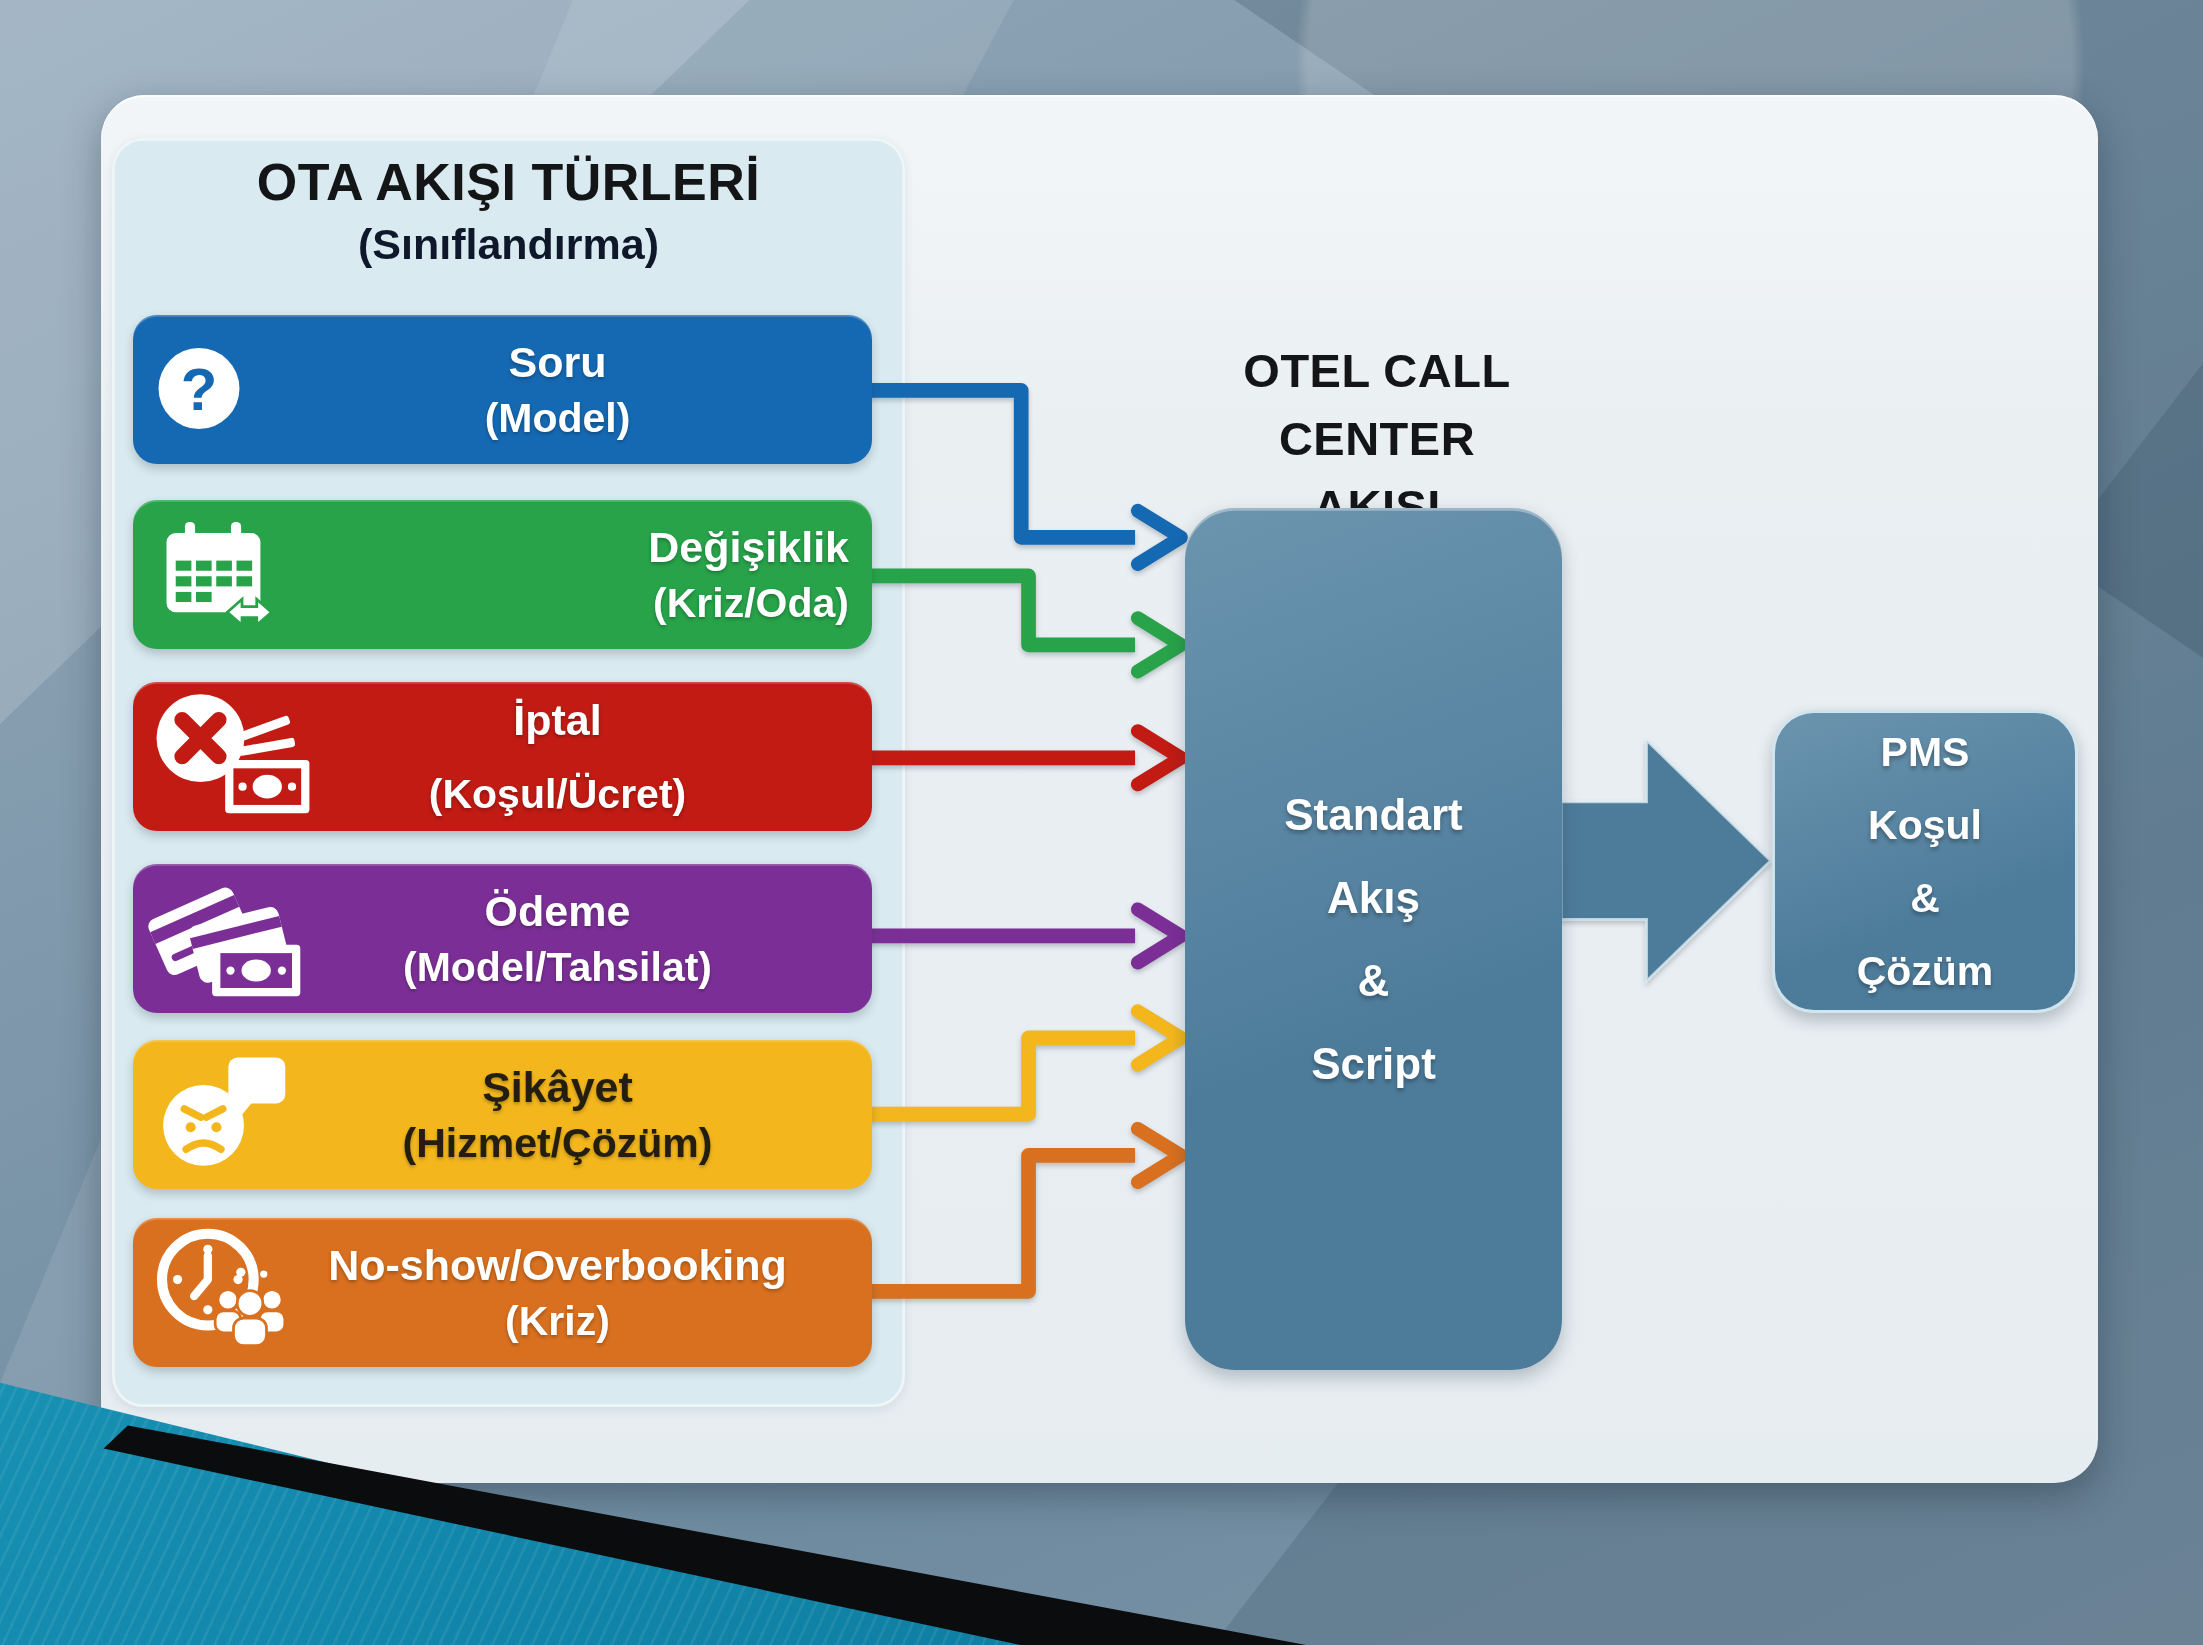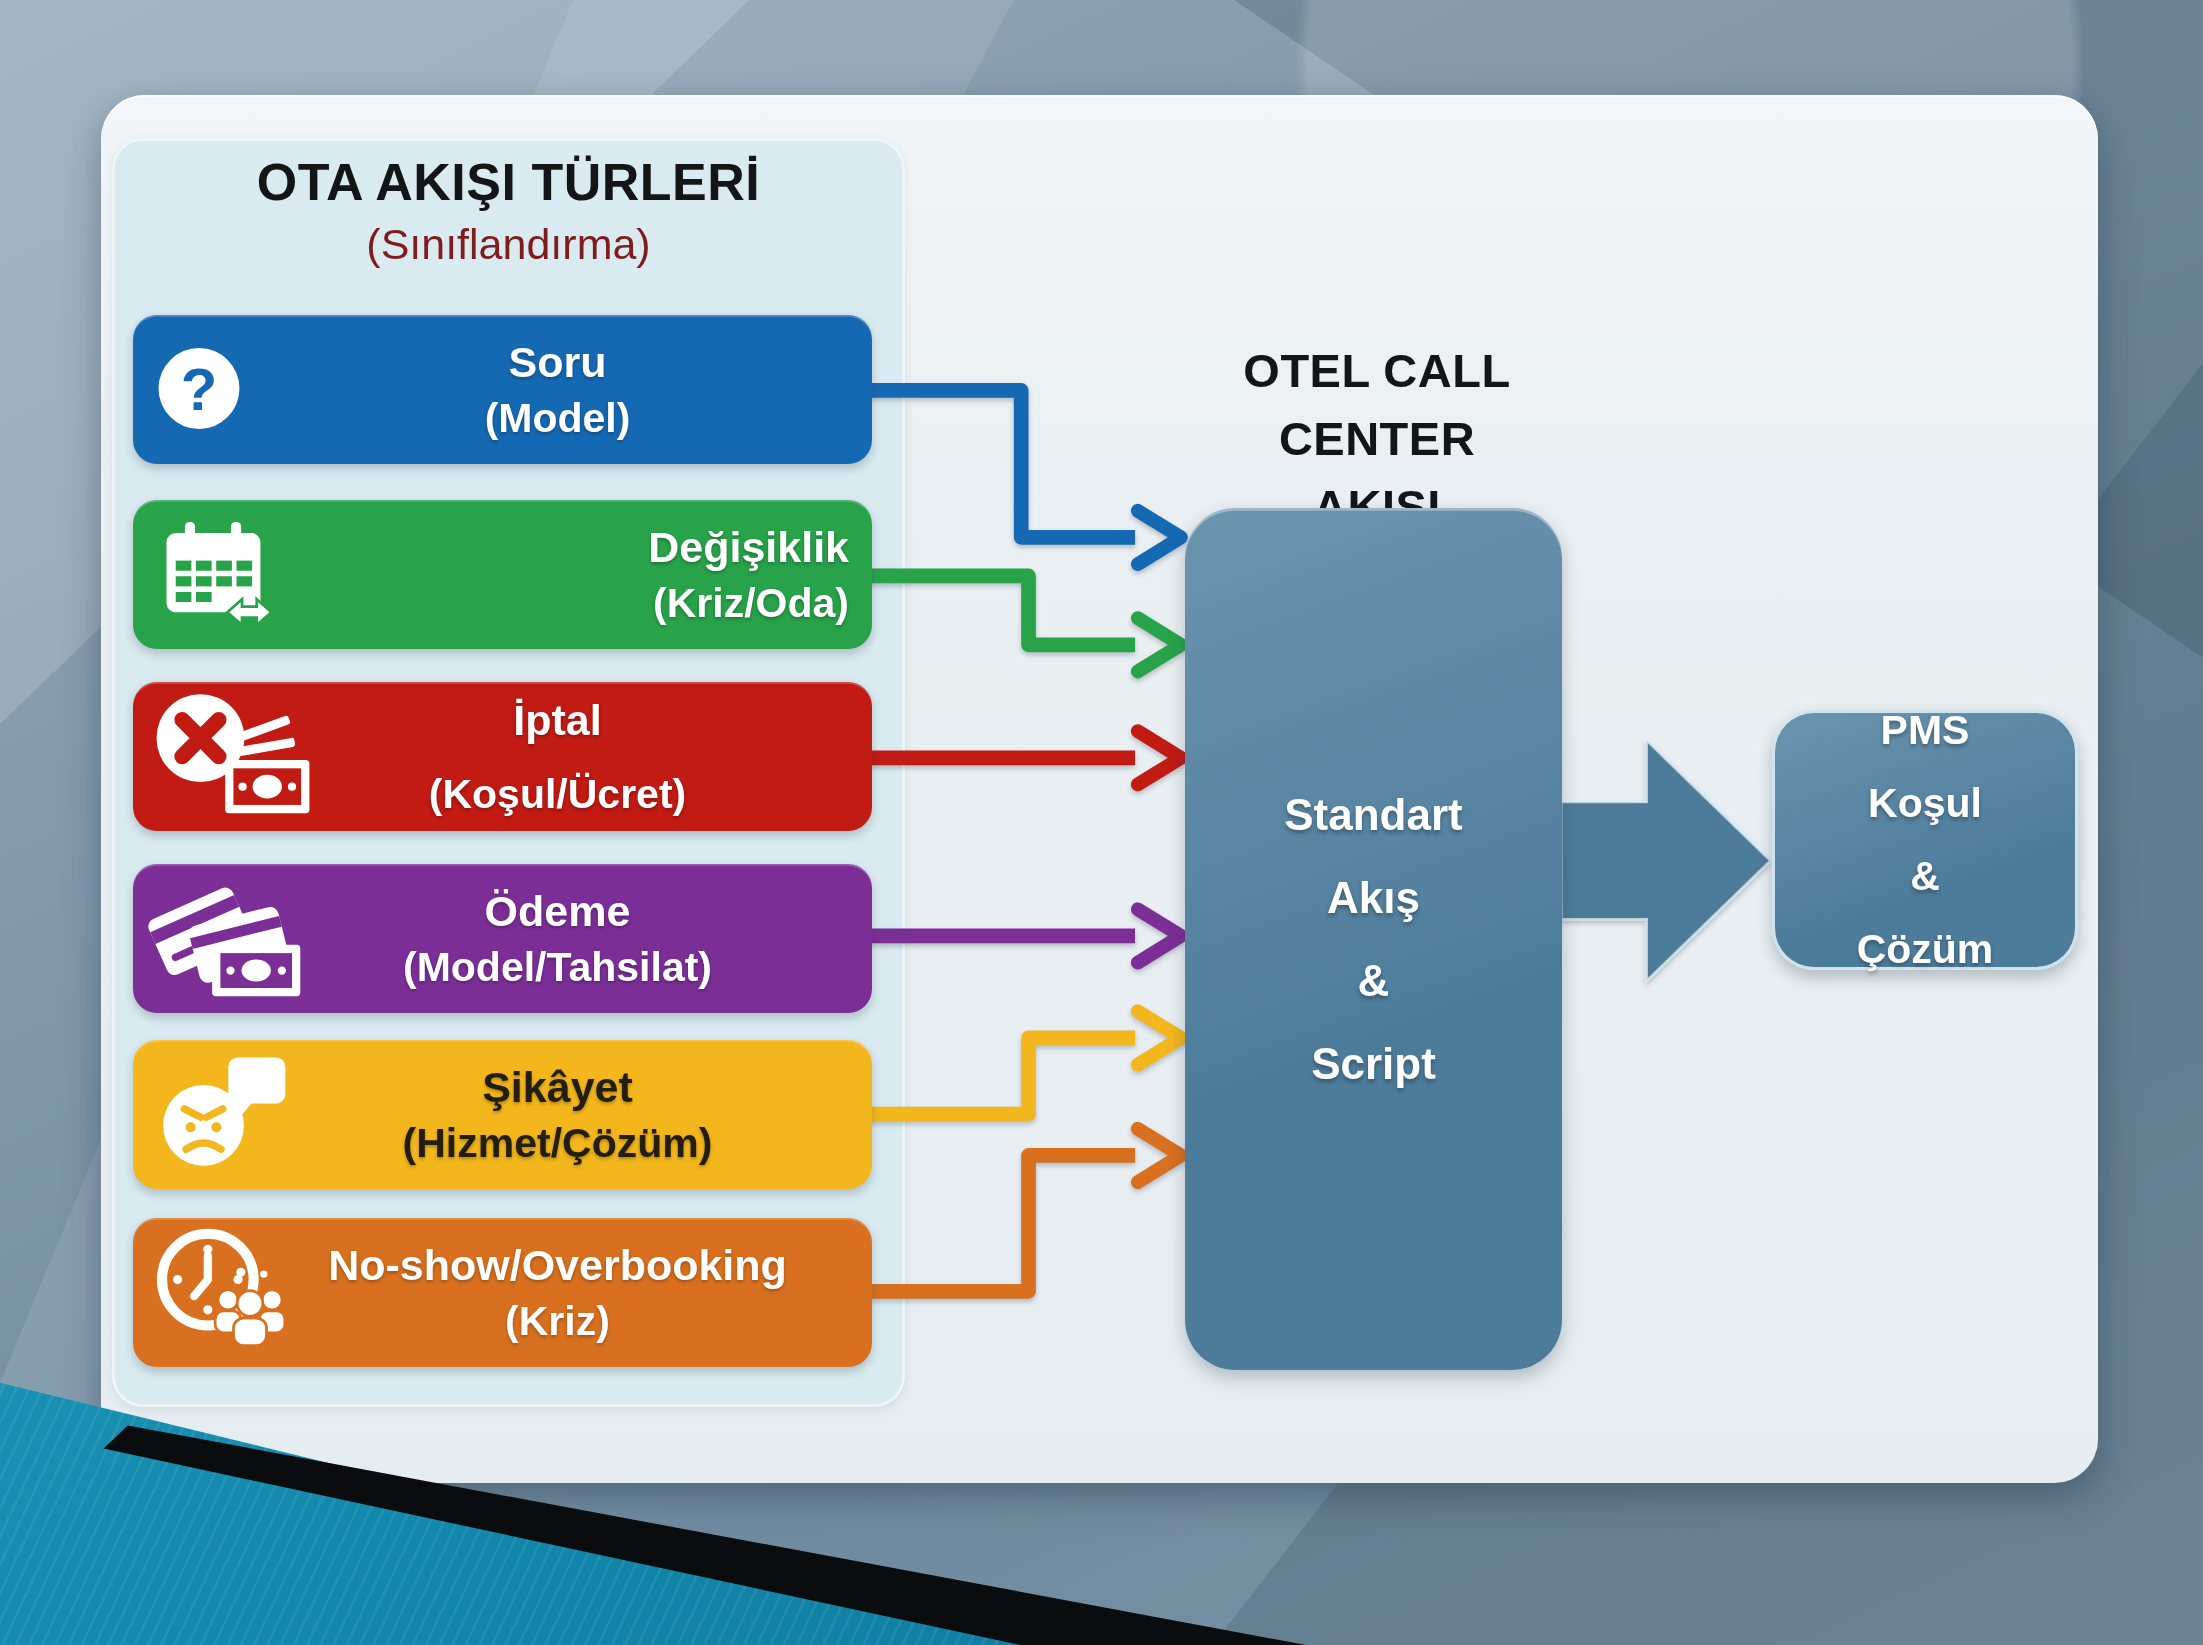--- a/index.html
+++ b/index.html
@@ -26,41 +26,41 @@
           background:repeating-linear-gradient(115deg, rgba(255,255,255,.07) 0 2.8px, rgba(255,255,255,0) 2.8px 12px); }
   .black-stripe { position:absolute; inset:0; z-index:2; background:#0a0c0d;
           clip-path:polygon(5.8% 86.6%, 59.5% 100%, 46.5% 100%, 4.7% 88%); }
 
   .panel { position:absolute; left:112px; top:138px; width:793px; height:1269px; border-radius:31px;
            background:#d9eaf0; box-shadow:inset 0 0 0 2.8px rgba(255,255,255,.55), 0 2.8px 9.2px rgba(40,70,90,.10);
            z-index:3; }
   .panel-title { position:absolute; left:112px; top:152px; width:793px; text-align:center;
            font-size:52px; font-weight:bold; color:#141517; letter-spacing:0.5px; z-index:4; }
   .panel-subtitle { position:absolute; left:112px; top:220px; width:793px; text-align:center;
-           font-size:43px; font-weight:normal; color:#7f1d1d; z-index:4; }
+           font-size:43px; font-weight:bold; color:#0f172a; z-index:4; }
 
   .cat-box { position:absolute; left:133px; width:739px; height:149px; border-radius:24px; z-index:4;
              color:#fff; display:flex; flex-direction:column; justify-content:center;
              padding-left:133px; padding-right:23px; text-align:center;
              box-shadow:0 4.6px 9.2px rgba(30,40,55,.22), inset 0 1.8px 0 rgba(255,255,255,.22); }
   .cat-label   { font-size:43px; font-weight:bold; line-height:57px; text-shadow:0 1.8px 3.7px rgba(0,0,0,.28); }
   .cat-sublabel{ font-size:41px; font-weight:bold; line-height:55px; text-shadow:0 1.8px 3.7px rgba(0,0,0,.28); }
   .cat-icon { position:absolute; left:22px; top:50%; transform:translateY(-50%); }
 
   .flow-title { position:absolute; left:1143px; top:296px; width:468px; text-align:center; z-index:4;
                 font-size:47px; font-weight:bold; color:#141517; line-height:68px; letter-spacing:0.5px;margin-top:41px; }
 
   .process-box { position:absolute; left:1185px; top:508px; width:377px; height:862px; border-radius:50px;
                  background:linear-gradient(160deg, var(--flow-fill-light), var(--flow-fill) 60%);
                  box-shadow:0 7.3px 16.5px rgba(25,45,60,.25), inset 0 2.8px 0 rgba(255,255,255,.35);
                  display:flex; flex-direction:column; justify-content:center; align-items:center; z-index:4; }
   .process-box .line { font-size:44px; font-weight:bold; color:#fff; line-height:83px;
                  text-shadow:0 2.8px 4.6px rgba(0,0,0,.3); }
 
-  .result-box { position:absolute; left:1772px; top:710px; width:306px; height:260px; border-radius:42px;
+  .result-box { position:absolute; left:1772px; top:710px; width:306px; height:303px; border-radius:42px;
                 background:linear-gradient(160deg, var(--flow-fill-light), var(--flow-fill) 65%);
                 border:3.7px solid rgba(222,238,245,.9);
                 box-shadow:0 7.3px 14.7px rgba(25,45,60,.25);
                 display:flex; flex-direction:column; justify-content:center; align-items:center; z-index:4; }
   .result-box .line { font-size:41px; font-weight:bold; color:#fff; line-height:73px;
                 text-shadow:0 2.8px 4.6px rgba(0,0,0,.3); }
 
   svg.arrows { position:absolute; left:0; top:0; width:2204px; height:1646px; z-index:3;
                filter:drop-shadow(0 3.7px 2.8px rgba(30,45,60,.25)); }
 </style>

